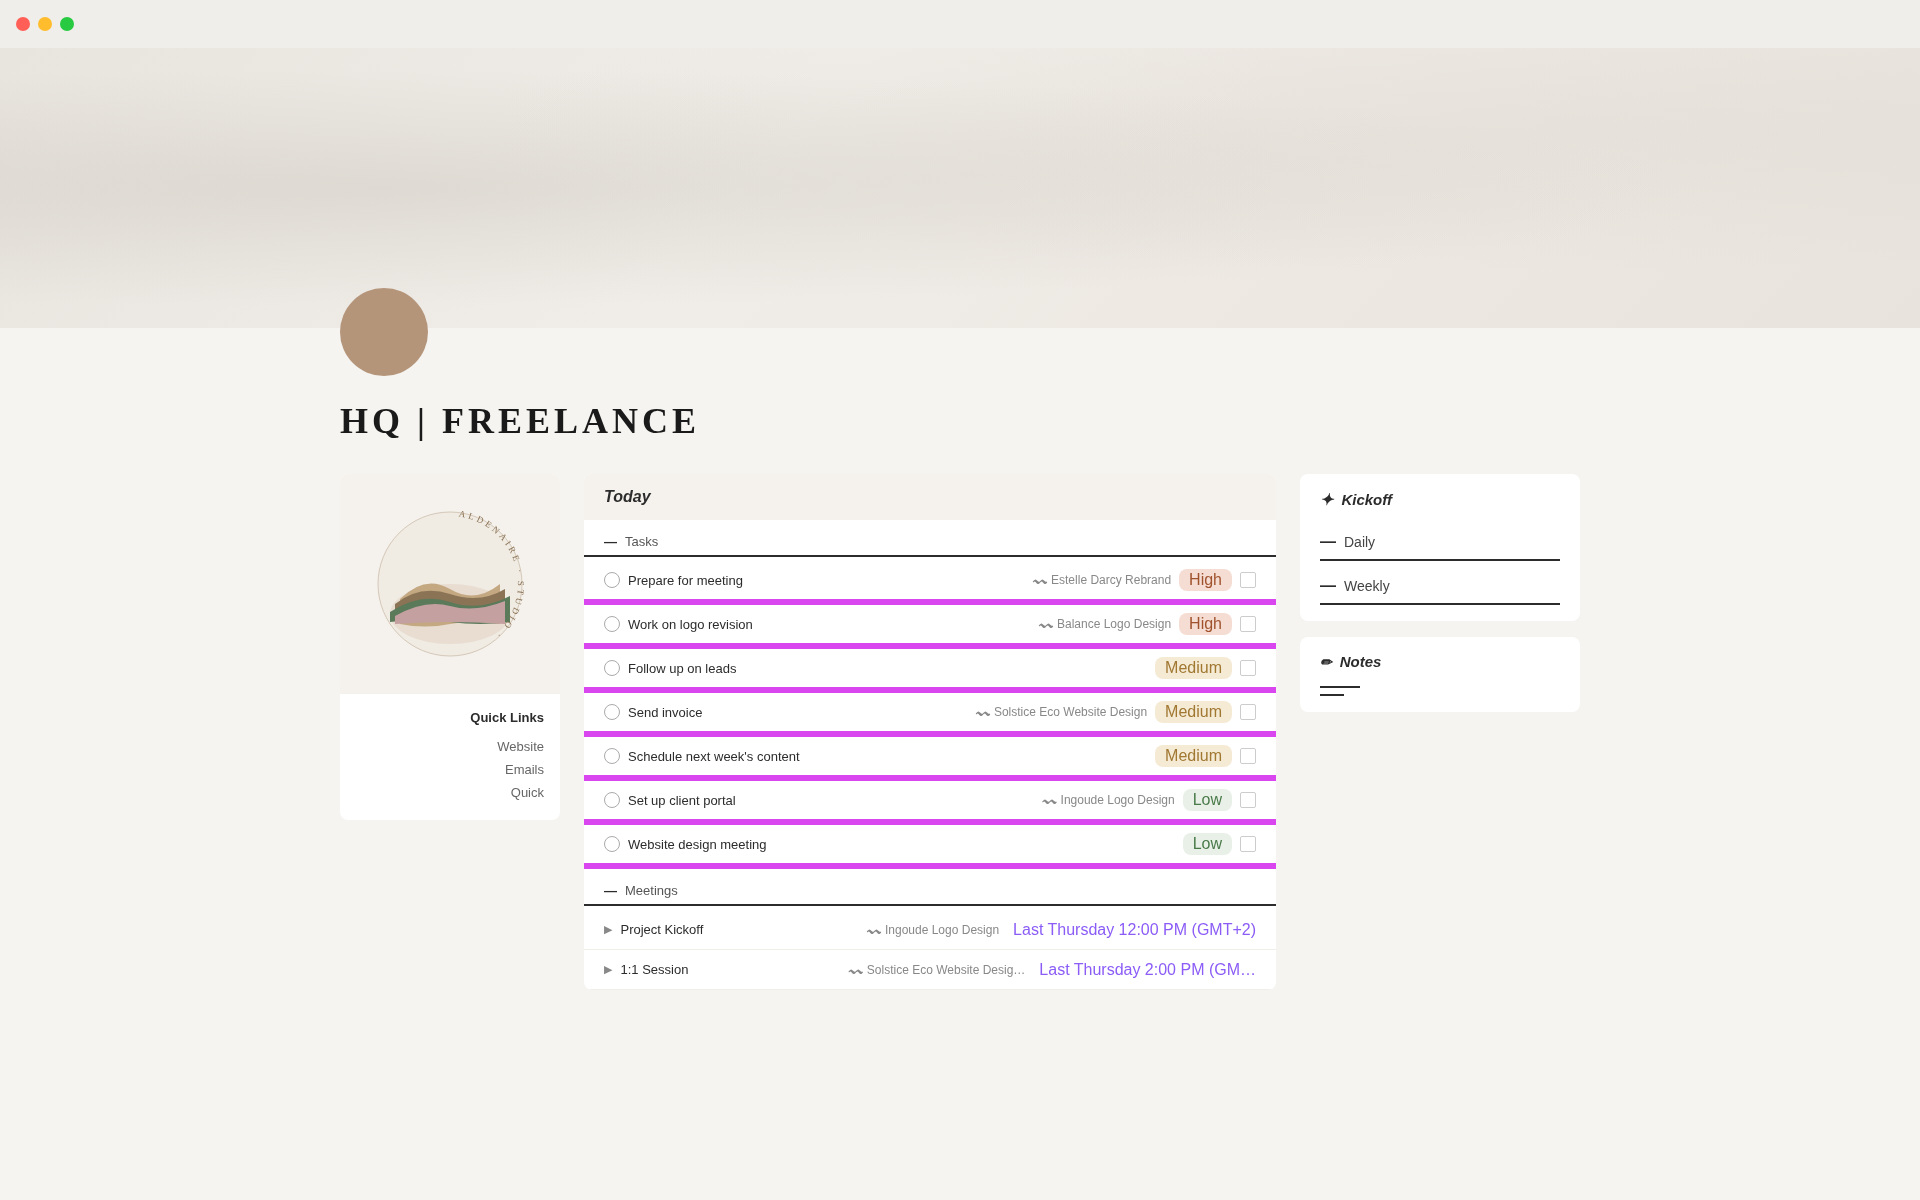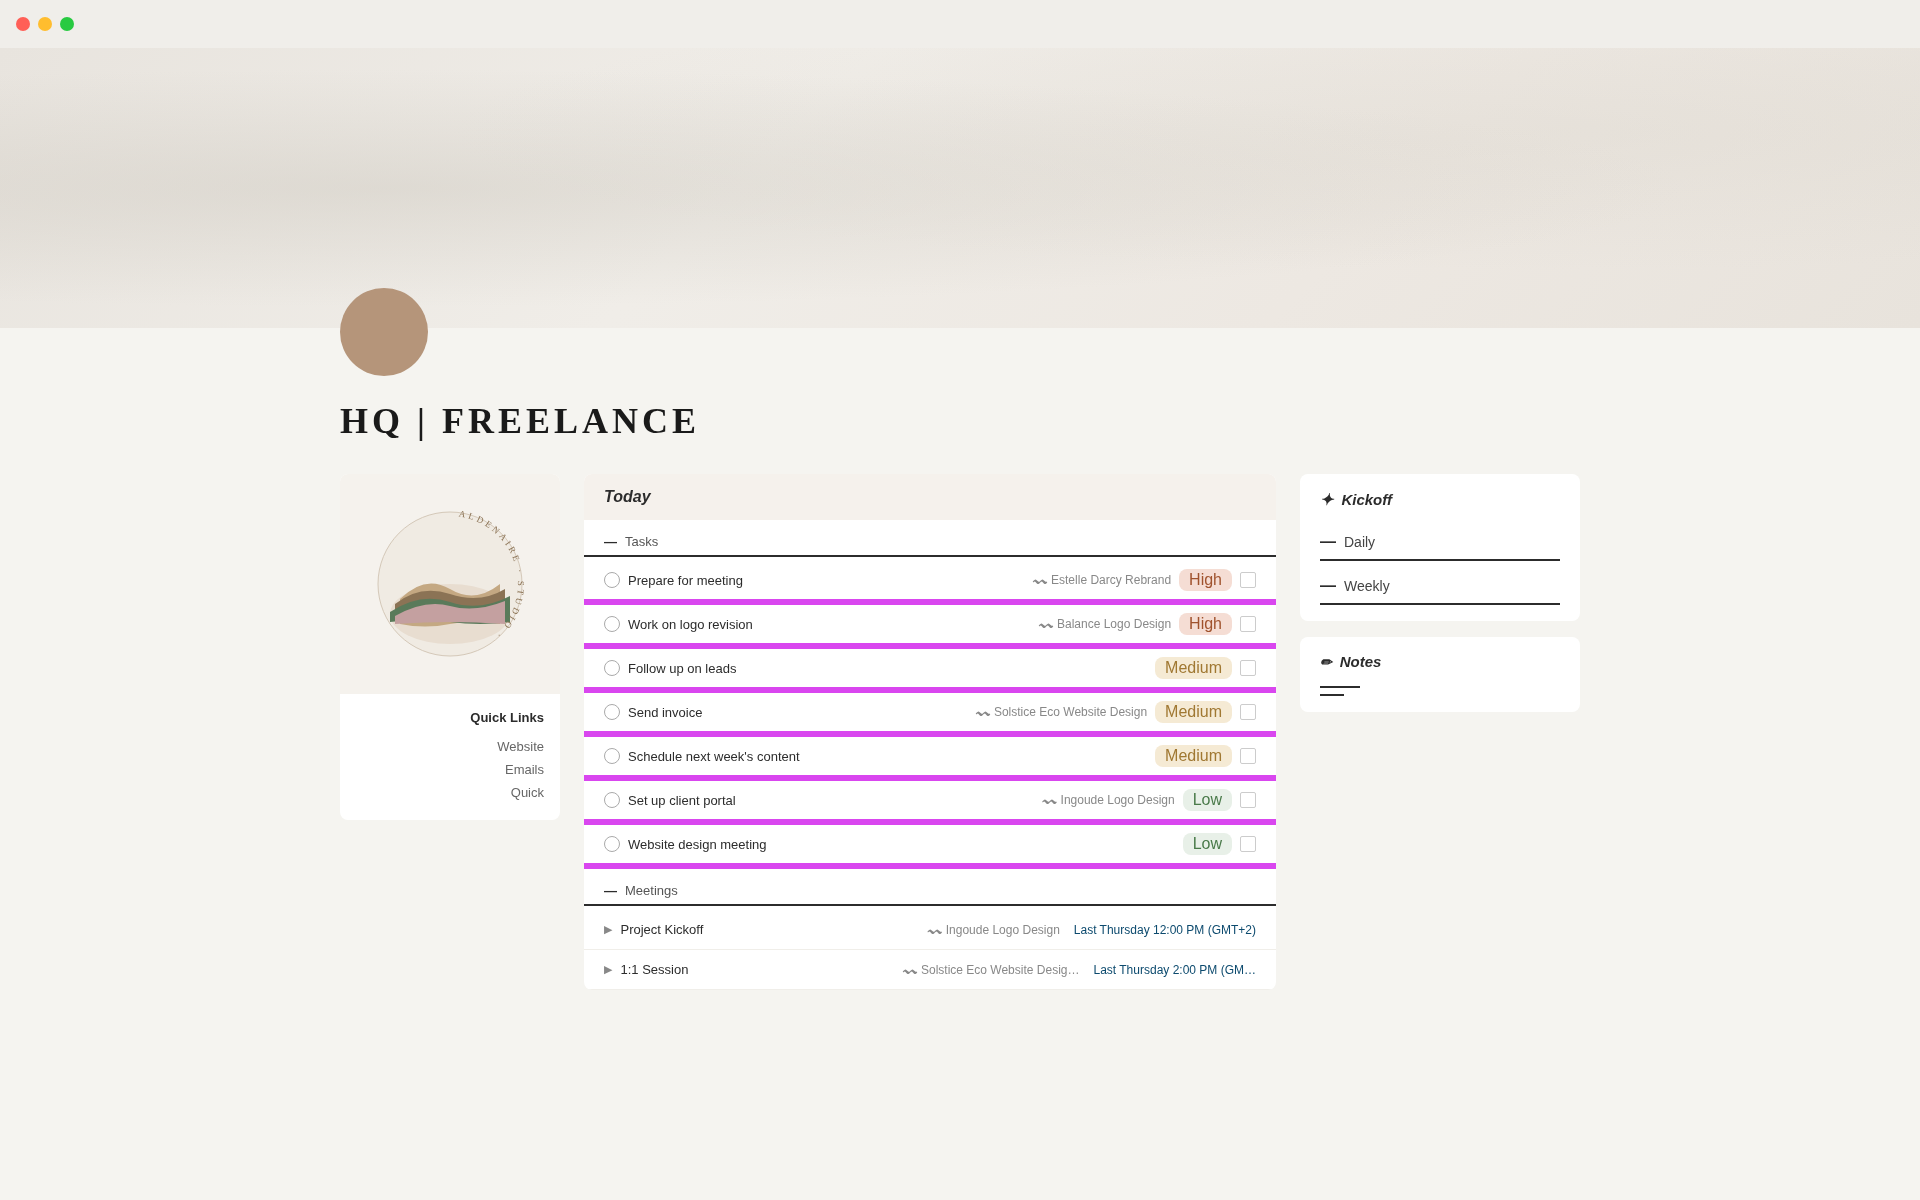--- a/index.html
+++ b/index.html
@@ -221,22 +221,22 @@
       color: #2c2c2c;
     }
     .meeting-project {
       font-size: 12px;
       color: #888;
       display: flex;
       align-items: center;
       gap: 4px;
     }
     .meeting-time {
-      font-size: 12px;
-      color: #0c4a6e;
+      font-size: 16px;
+      color: #8b5cf6;
       padding-left: 6px;
     }
 
     
     .right-sidebar {
       display: flex;
       flex-direction: column;
       gap: 16px;
     }
     .right-card {

